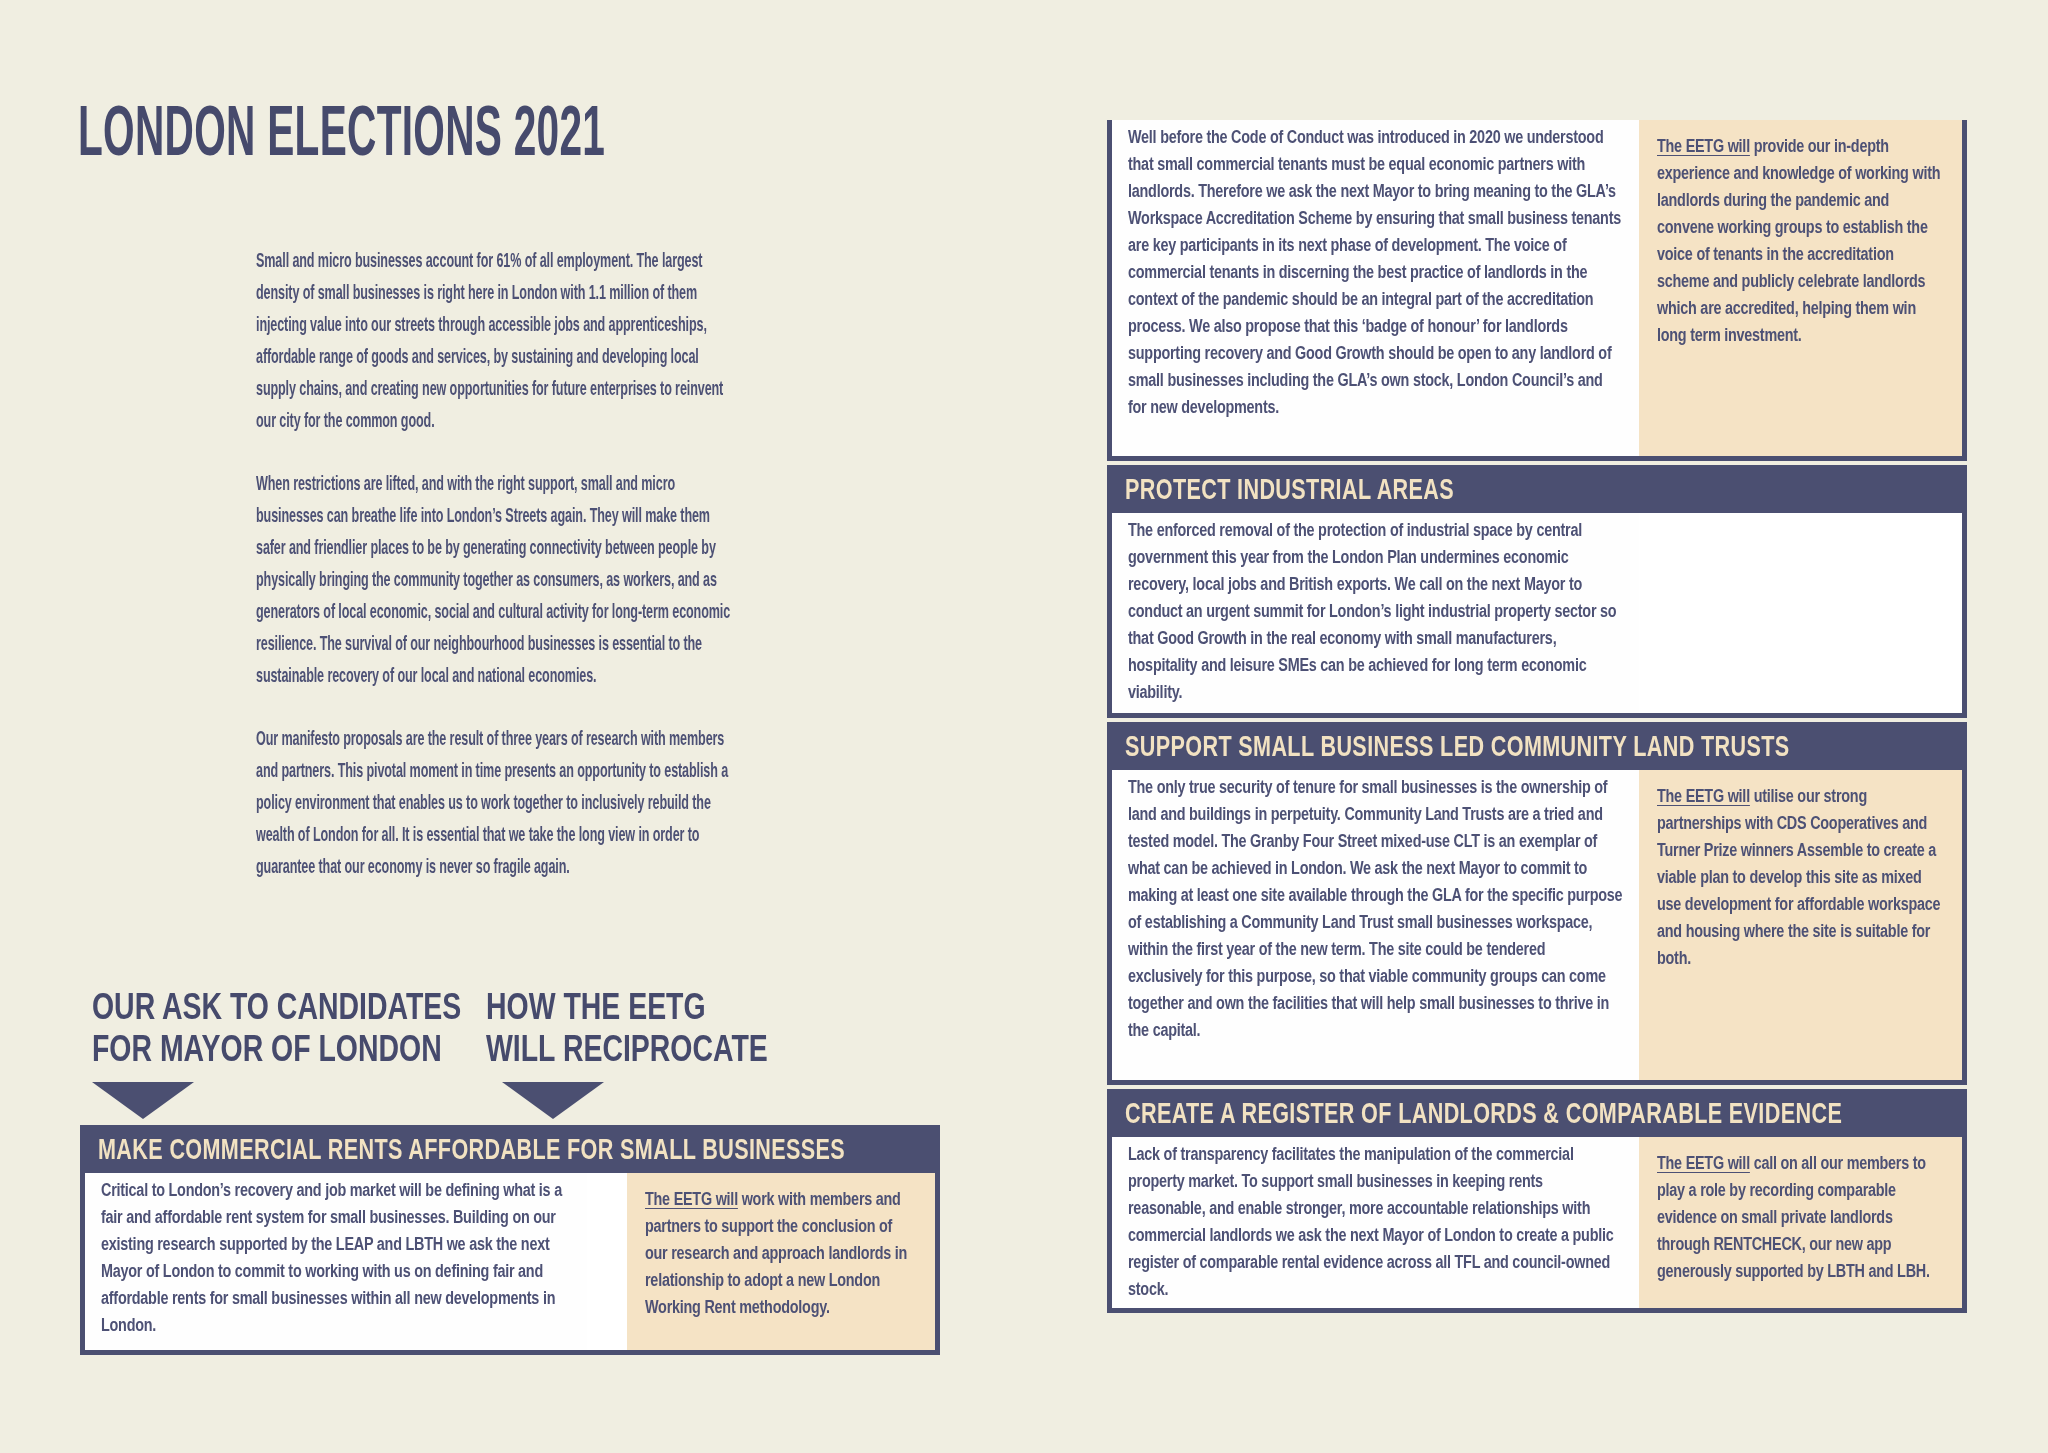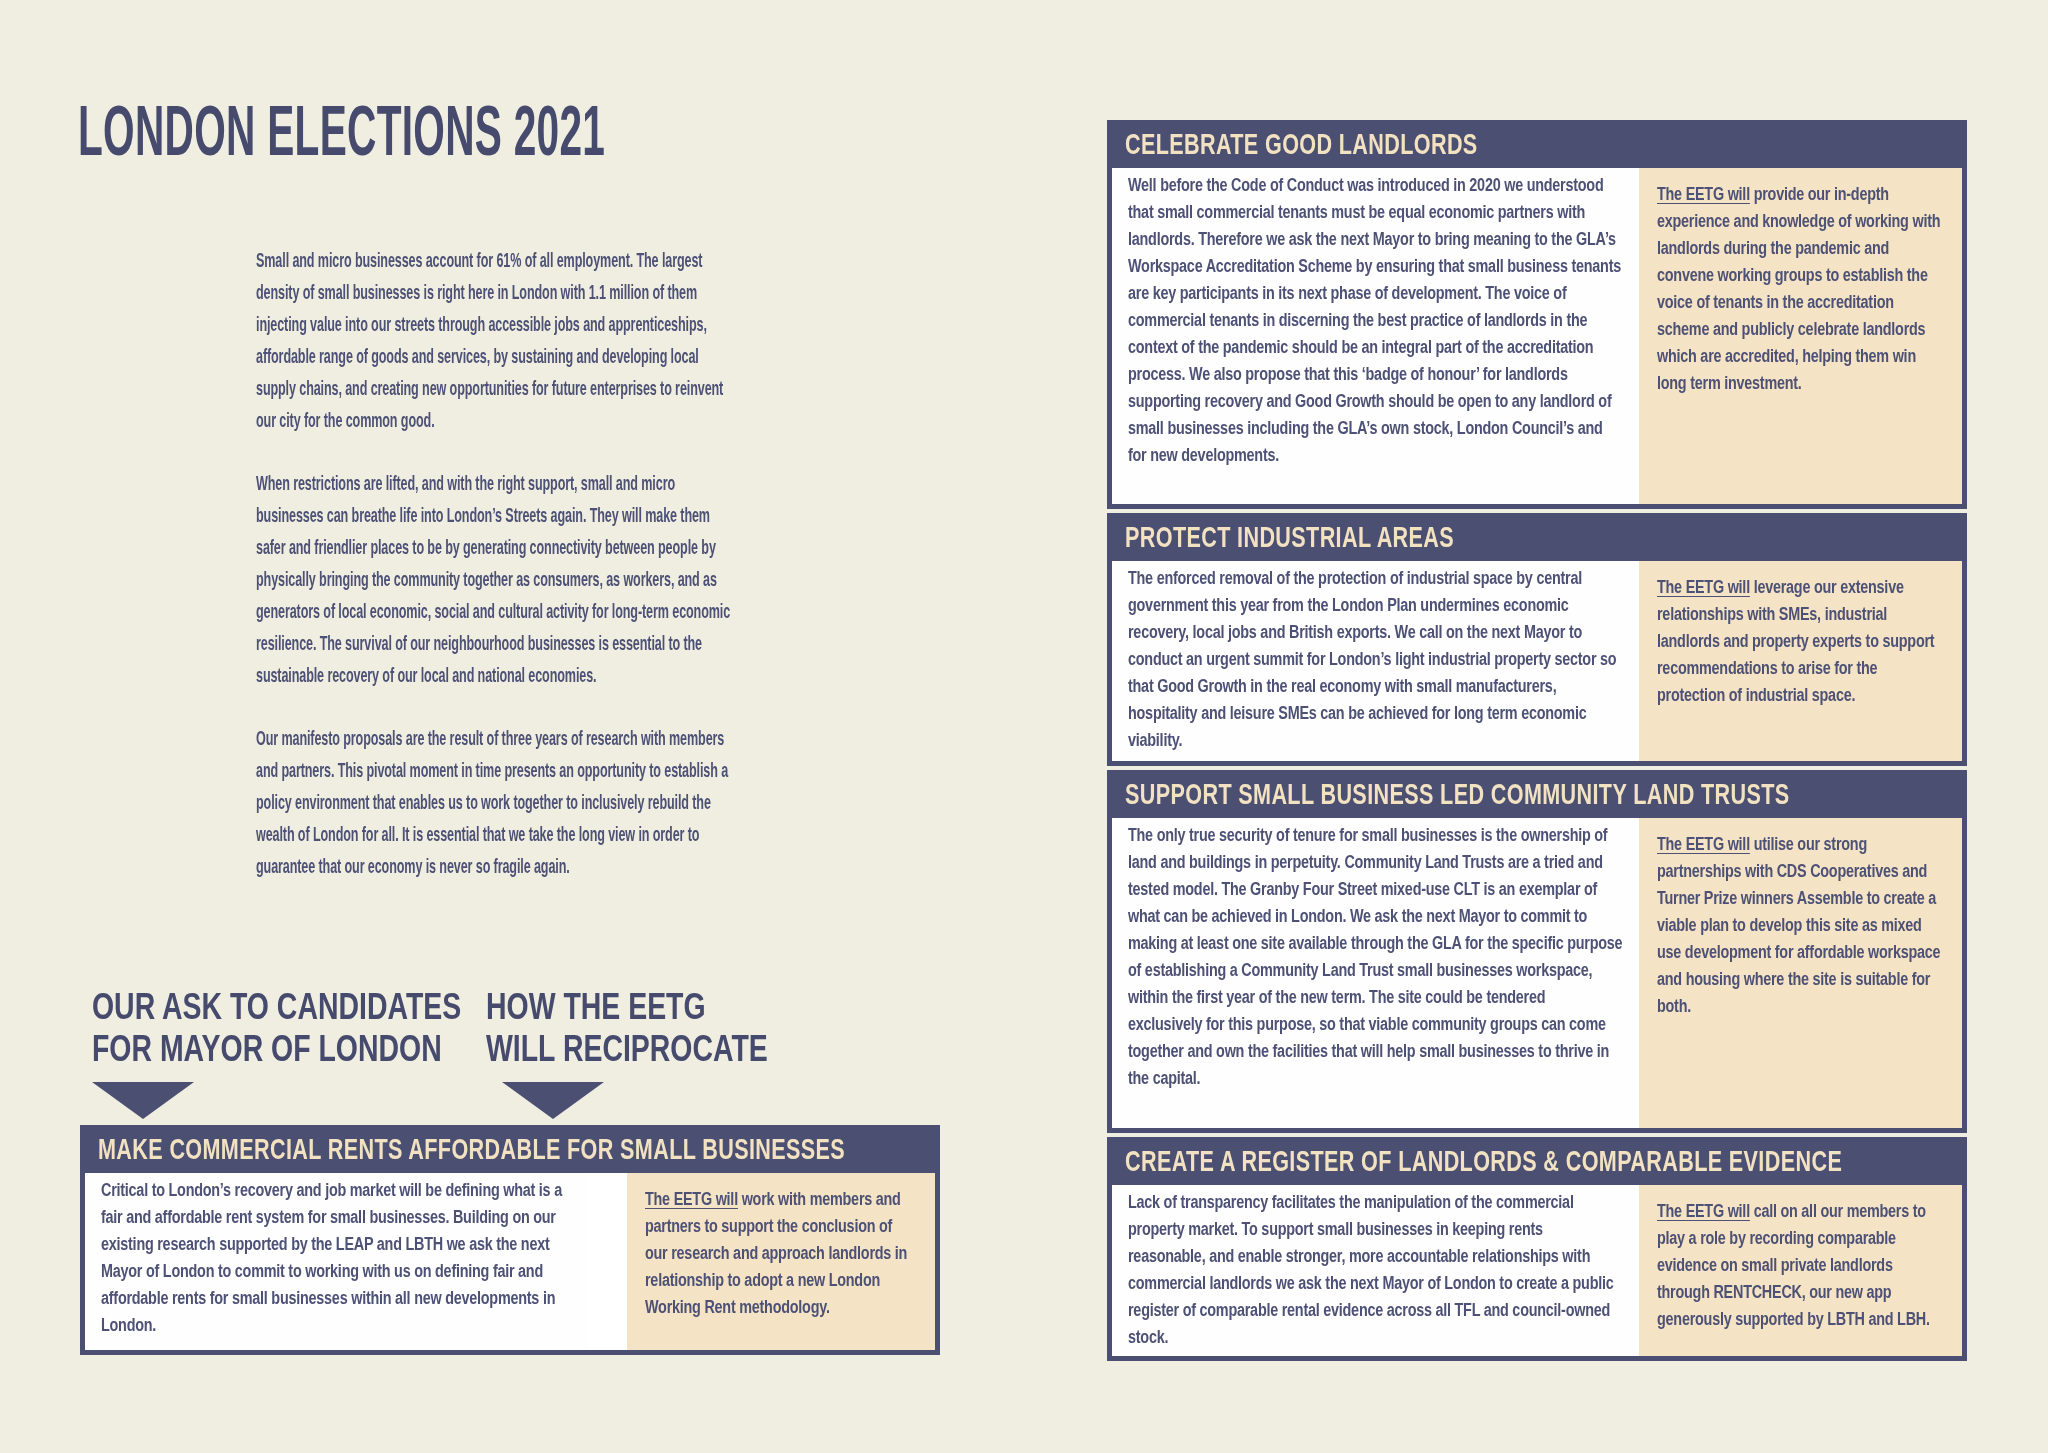--- a/index.html
+++ b/index.html
@@ -102,43 +102,37 @@
         <div class="pledge-col">
           <div class="body-text"><span class="lead">The EETG will</span><span> work with members and partners to support the conclusion of our research and approach landlords in relationship to adopt a new London Working Rent methodology.</span></div>
         </div>
       </div>
     </section>
   </div>
 
   <div class="right-col">
 
     <section class="policy">
-      <div class="bar">
-        <span class="bar-title">CELEBRATE GOOD LANDLORDS</span>
-      </div>
       <div class="row" style="min-height:341px;">
         <div class="ask-col">
           <div class="body-text">Well before the Code of Conduct was introduced in 2020 we understood that small commercial tenants must be equal economic partners with landlords. Therefore we ask the next Mayor to bring meaning to the GLA’s Workspace Accreditation Scheme by ensuring that small business tenants are key participants in its next phase of development. The voice of commercial tenants in discerning the best practice of landlords in the context of the pandemic should be an integral part of the accreditation process. We also propose that this ‘badge of honour’ for landlords supporting recovery and Good Growth should be open to any landlord of small businesses including the GLA’s own stock, London Council’s and for new developments.</div>
         </div>
         <div class="pledge-col">
           <div class="body-text"><span class="lead">The EETG will</span><span> provide our in-depth experience and knowledge of working with landlords during the pandemic and convene working groups to establish the voice of tenants in the accreditation scheme and publicly celebrate landlords which are accredited, helping them win long term investment.</span></div>
         </div>
       </div>
     </section>
 
     <section class="policy">
       <div class="bar">
         <span class="bar-title">PROTECT INDUSTRIAL AREAS</span>
       </div>
       <div class="row" style="min-height:205px;">
         <div class="ask-col">
           <div class="body-text">The enforced removal of the protection of industrial space by central government this year from the London Plan undermines economic recovery, local jobs and British exports. We call on the next Mayor to conduct an urgent summit for London’s light industrial property sector so that Good Growth in the real economy with small manufacturers, hospitality and leisure SMEs can be achieved for long term economic viability.</div>
-        </div>
-        <div class="pledge-col">
-          <div class="body-text"><span class="lead">The EETG will</span><span> leverage our extensive relationships with SMEs, industrial landlords and property experts to support recommendations to arise for the protection of industrial space.</span></div>
         </div>
       </div>
     </section>
 
     <section class="policy">
       <div class="bar">
         <span class="bar-title">SUPPORT SMALL BUSINESS LED COMMUNITY LAND TRUSTS</span>
       </div>
       <div class="row" style="min-height:315px;">
         <div class="ask-col">

